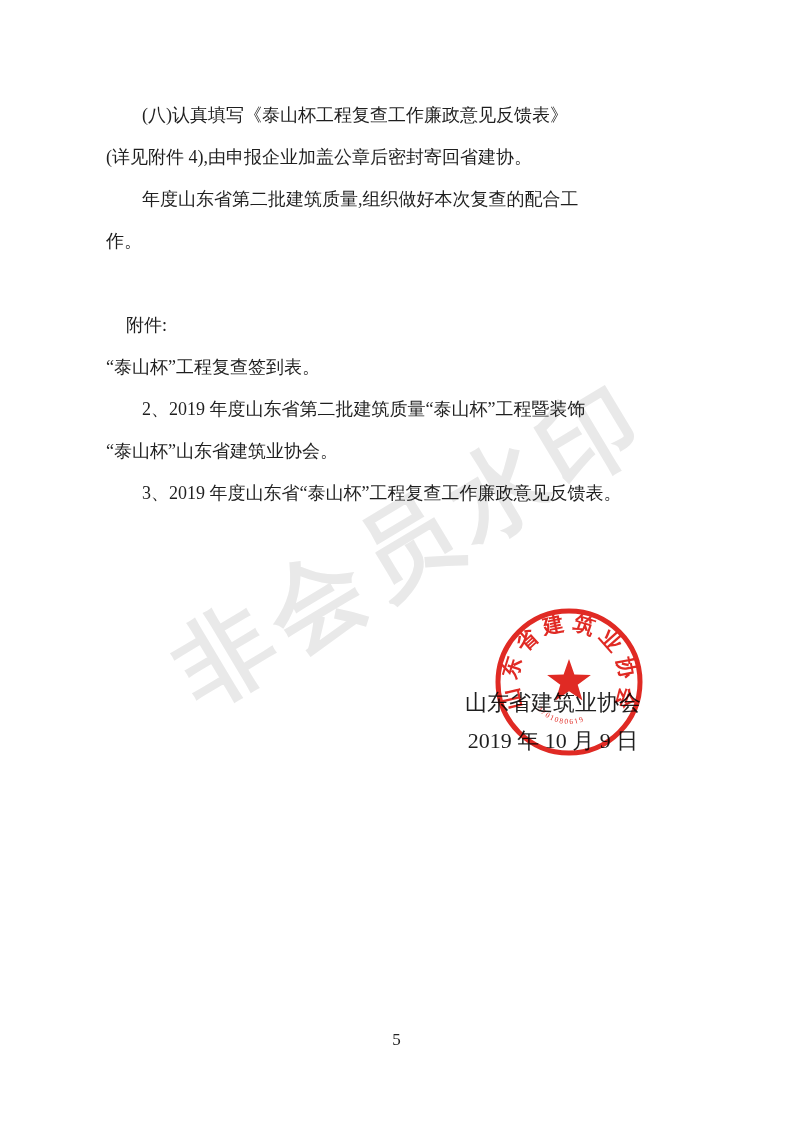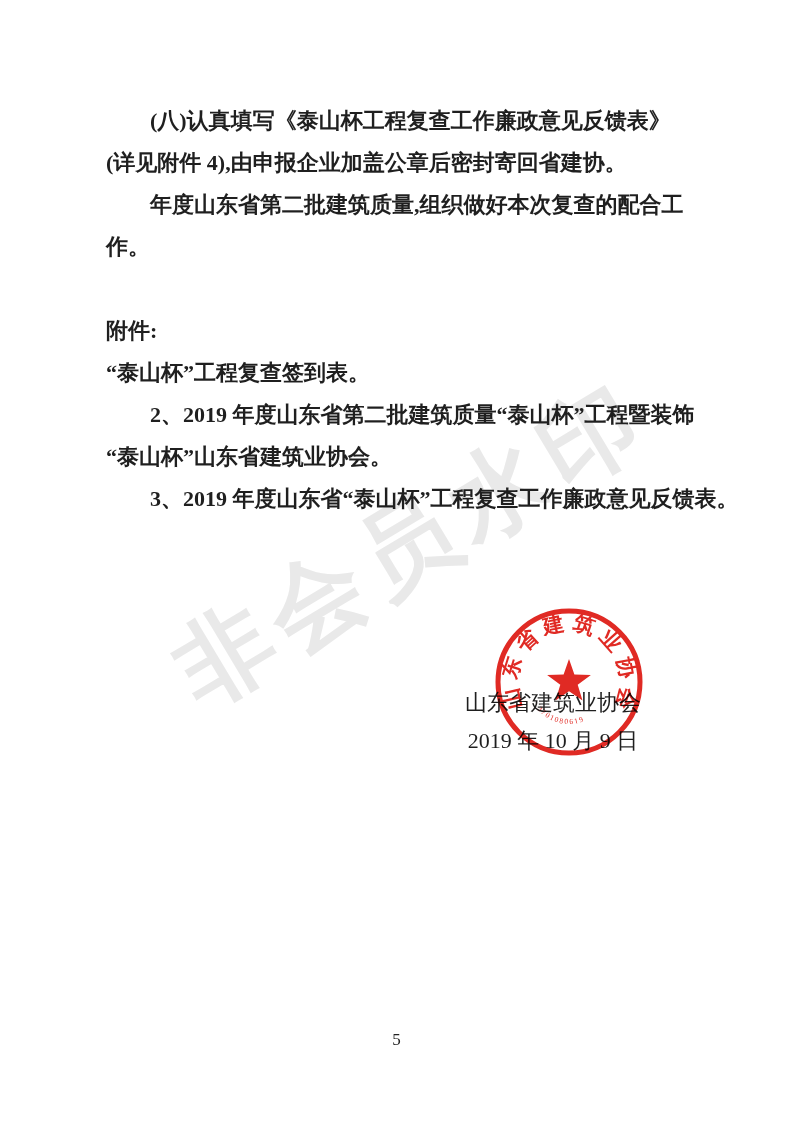--- a/index.html
+++ b/index.html
@@ -29,30 +29,29 @@
     font-size: 96px;
     letter-spacing: 10px;
     white-space: nowrap;
     color: var(--watermark-color);
     z-index: 0;
     user-select: none;
   }
   .body-text {
     position: absolute;
     left: 106px;
-    top: 100px;
+    top: 94px;
     width: 606px;
-    font-size: 22px;
+    font-size: 18px;
     line-height: 42px;
     z-index: 1;
-    font-weight: bold;
   }
   .line { white-space: nowrap; }
   .indent { text-indent: 2em; }
-  .attach-label { margin-top: 42px; }
+  .attach-label { margin-top: 42px; margin-left: 20px; }
   .signature {
     position: absolute;
     left: 403px;
     top: 684px;
     width: 300px;
     text-align: center;
     font-size: 22px;
     line-height: 38px;
     z-index: 2;
   }

